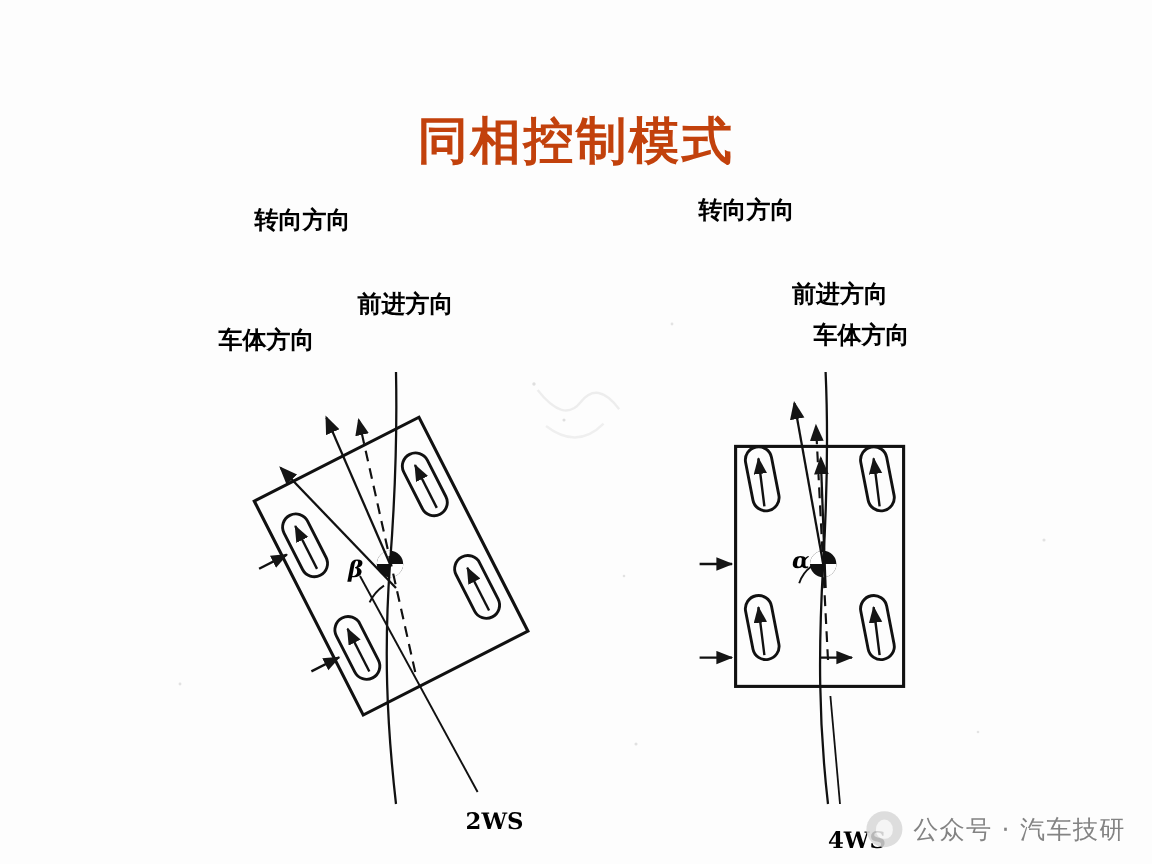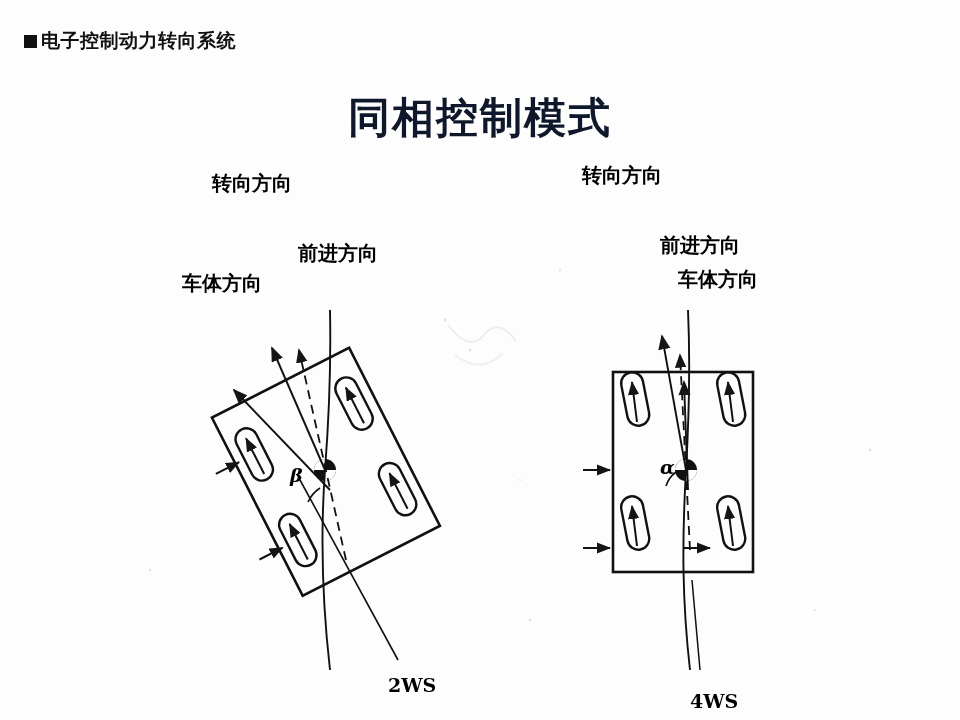--- a/index.html
+++ b/index.html
@@ -44,21 +44,21 @@
   }
   
   .slide-title {
     position: absolute;
     top: 90px;
     left: 0;
     width: 960px;
     text-align: center;
     font-size: 42px;
     font-weight: bold;
-    color: #0f172a;
+    color: #c2410c;
     font-family: "DejaVu Serif", serif;
     letter-spacing: 2px;
   }
   
   .diagram-area {
     position: absolute;
     left: 0;
     top: 150px;
     width: 960px;
     height: 560px;
@@ -116,24 +116,20 @@
     color: #6e6e6e;
     font-family: "DejaVu Sans", sans-serif;
     letter-spacing: 1px;
   }
 </style>
 </head>
 <body>
 
 <div id="slide">
 
-  <div class="header">
-    <span class="bullet"></span>
-    <span class="header-text">电子控制动力转向系统</span>
-  </div>
 
   <div class="slide-title">同相控制模式</div>
 
   <div class="diagram-area">
 
     <svg class="diagram-svg" width="960" height="560" viewBox="0 0 960 560">
       <defs>
         <marker id="arrowhead" markerWidth="9" markerHeight="9" refX="7" refY="3.2" orient="auto" markerUnits="strokeWidth">
           <path d="M0,0 L8,3.2 L0,6.4 z" fill="#151515"></path>
         </marker>
@@ -241,14 +237,18 @@
     <div class="lbl lbl-greek" style="left:290px; top:314px;">β</div>
     <div class="lbl lbl-mode" style="left:388px; top:524px;">2WS</div>
 
     <div class="lbl lbl-cn" style="left:582px; top:12px;">转向方向</div>
     <div class="lbl lbl-cn" style="left:660px; top:82px;">前进方向</div>
     <div class="lbl lbl-cn" style="left:678px; top:116px;">车体方向</div>
     <div class="lbl lbl-greek" style="left:660px; top:306px;">α</div>
     <div class="lbl lbl-mode" style="left:690px; top:540px;">4WS</div>
   </div>
 
+  <div class="watermark">
+    <span class="wm-logo"></span>
+    <span class="wm-text">公众号 · 汽车技研</span>
+  </div>
 
 </div>
 
 </body></html>

